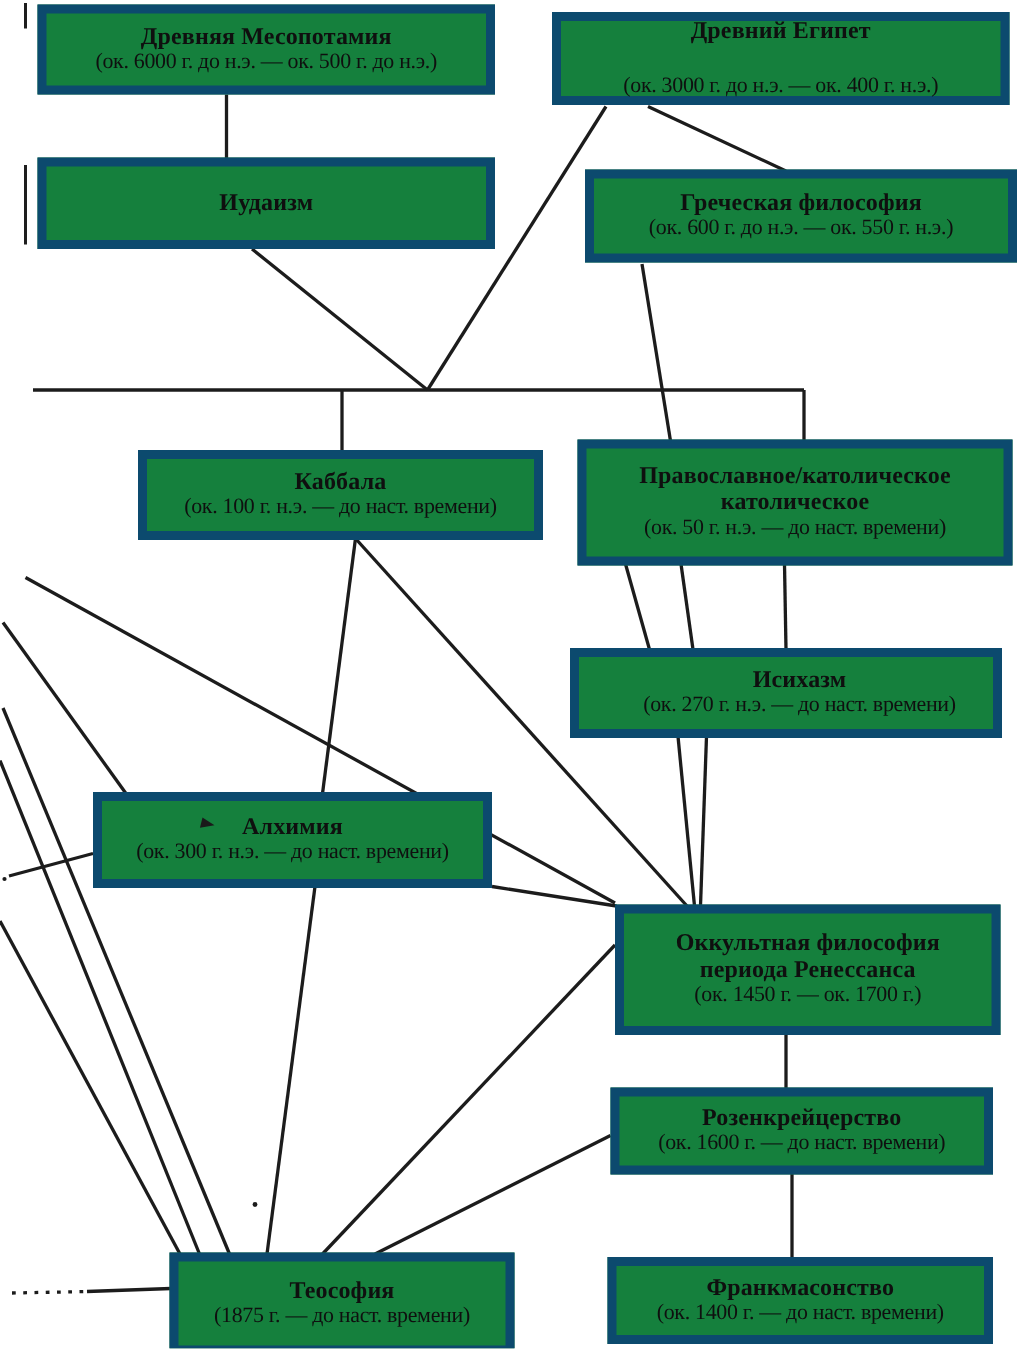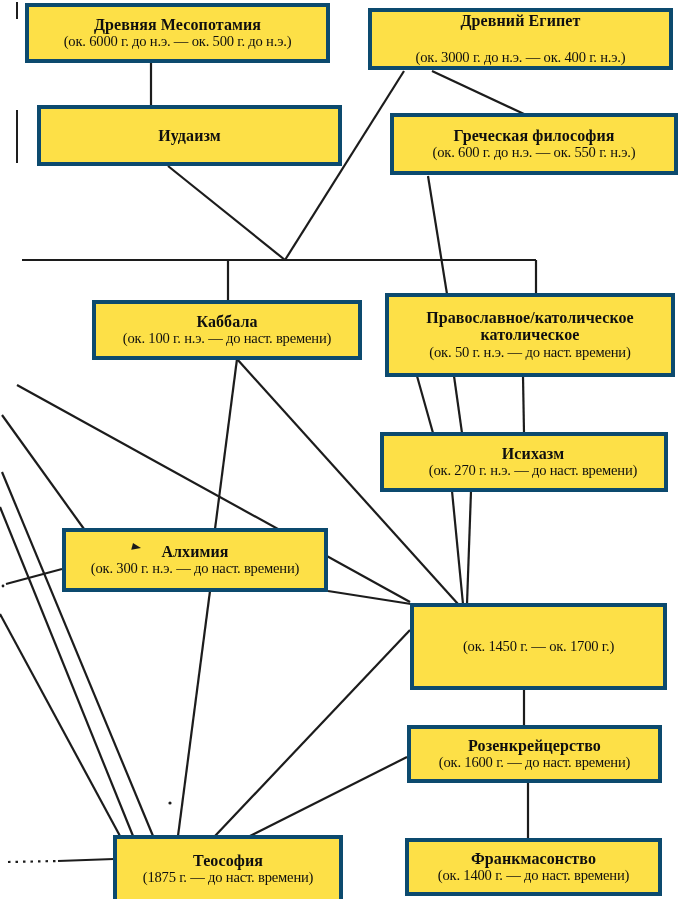--- a/index.html
+++ b/index.html
@@ -8,22 +8,22 @@
     position:relative;
     width:679px;height:899px;
     background:#ffffff;
     overflow:hidden;
     font-family:"Liberation Serif","DejaVu Serif",serif;
   }
   #wires{position:absolute;left:0;top:0;z-index:0;}
   .node{
     position:absolute;
     box-sizing:border-box;
-    background:#fde047;
-    border:4px solid #0c4a6e;
+    background:#15803d;
+    border:6px solid #0c4a6e;
     z-index:1;
     display:flex;
     flex-direction:column;
     align-items:center;
     justify-content:center;
     text-align:center;
     color:#0f0f0f;
     padding:2px 4px;
   }
   .node .title{
@@ -113,21 +113,21 @@
   <div class="node" style="left:25px;top:3px;width:305px;height:60px;">
     <div class="title">Древняя Месопотамия</div>
     <div class="dates">(ок. 6000 г. до н.э. — ок. 500 г. до н.э.)</div>
   </div>
 
   <div class="node" style="left:368px;top:8px;width:305px;height:62px;gap:20px;">
     <div class="title">Древний Египет</div>
     <div class="dates">(ок. 3000 г. до н.э. — ок. 400 г. н.э.)</div>
   </div>
 
-  <div class="node" style="left:25px;top:105px;width:305px;height:61px;margin-left:12px;">
+  <div class="node" style="left:25px;top:105px;width:305px;height:61px;">
     <div class="title">Иудаизм</div>
   </div>
 
   <div class="node" style="left:390px;top:113px;width:288px;height:62px;">
     <div class="title">Греческая философия</div>
     <div class="dates">(ок. 600 г. до н.э. — ок. 550 г. н.э.)</div>
   </div>
 
   <div class="node" style="left:92px;top:300px;width:270px;height:60px;">
     <div class="title">Каббала</div>
@@ -144,20 +144,21 @@
     <div class="dates">(ок. 270 г. н.э. — до наст. времени)</div>
   </div>
 
   <div class="node" style="left:62px;top:528px;width:266px;height:64px;">
     <span class="ink-mark"></span>
     <div class="title">Алхимия</div>
     <div class="dates">(ок. 300 г. н.э. — до наст. времени)</div>
   </div>
 
   <div class="node wide" style="left:410px;top:603px;width:257px;height:87px;">
+    <div class="title">Оккультная философия периода Ренессанса</div>
     <div class="dates">(ок. 1450 г. — ок. 1700 г.)</div>
   </div>
 
   <div class="node" style="left:407px;top:725px;width:255px;height:58px;">
     <div class="title">Розенкрейцерство</div>
     <div class="dates">(ок. 1600 г. — до наст. времени)</div>
   </div>
 
   <div class="node" style="left:113px;top:835px;width:230px;height:68px;">
     <div class="title">Теософия</div>

